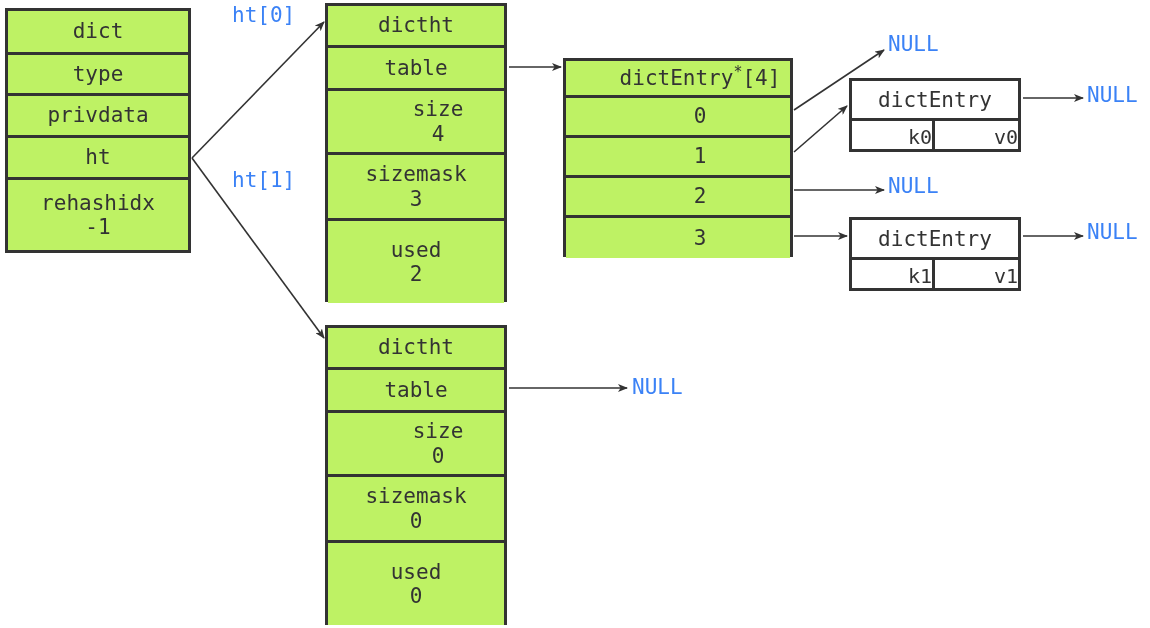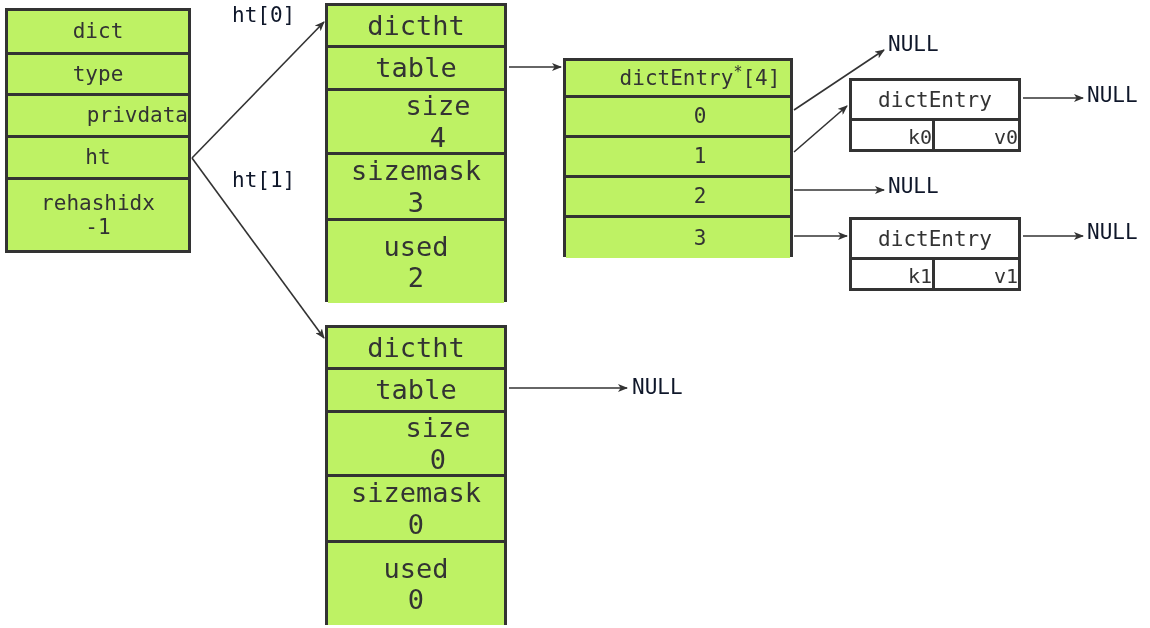--- a/index.html
+++ b/index.html
@@ -35,27 +35,27 @@
   }
   .row:last-child { border-bottom: none; }
   .row .lbl { display: block; line-height: 1.15; }
   .row .val { display: block; line-height: 1.15; }
 
   
   #dict-struct { left: 5px; top: 8px; width: 186px; height: 245px; }
   #dict-struct .row { font-size: 21px; }
   #dict-struct .r0 { height: 44px; }
   #dict-struct .r1 { height: 41px; }
-  #dict-struct .r2 { height: 42px; align-items: flex-end; }
+  #dict-struct .r2 { height: 42px; }
   #dict-struct .r3 { height: 42px; }
   #dict-struct .r4 { height: 70px; }
 
   
   .dictht { left: 325px; width: 182px; }
-  .dictht .row { font-size: 27px; }
+  .dictht .row { font-size: 21px; }
   .dictht .hrow  { height: 42px; }
   .dictht .trow  { height: 43px; }
   .dictht .vrow2 { height: 64px; padding-left: 44px; }
   .dictht .vrow3 { height: 66px; }
   .dictht .vrow4 { height: 82px; }
 
   #dictht0 { top: 3px;   height: 299px; }
   #dictht1 { top: 325px; height: 300px; }
 
   
@@ -82,21 +82,21 @@
     font-size: 20px; box-sizing: border-box;
   }
   .dictentry .kvrow .cell.k { border-right: 3px solid #333333; }
   #entry0 { top: 78px; }
   #entry1 { top: 217px; }
 
   
   .text-label {
     position: absolute;
     font-size: 21px;
-    color: #0f172a;
+    color: #3b82f6;
     white-space: pre;
     line-height: 1;
   }
   #lbl-ht0  { left: 232px; top: 5px; }
   #lbl-ht1  { left: 232px; top: 170px; }
   #null-a   { left: 888px; top: 34px; }
   #null-b   { left: 1087px; top: 85px; }
   #null-c   { left: 888px; top: 176px; }
   #null-d   { left: 1087px; top: 222px; }
   #null-e   { left: 632px; top: 377px; }

